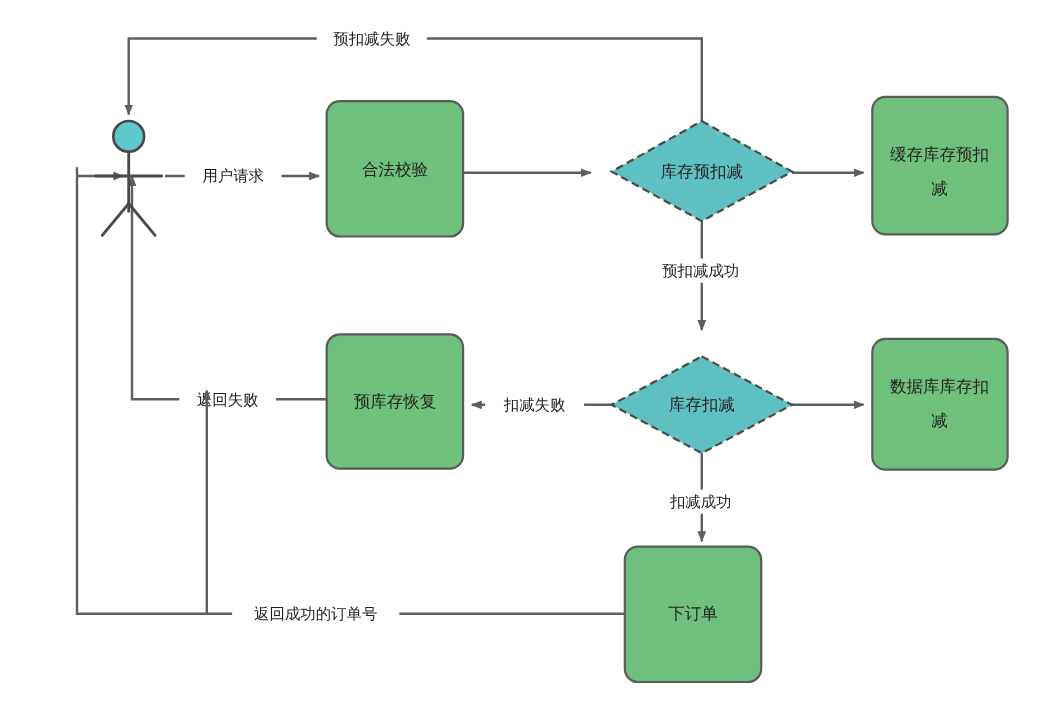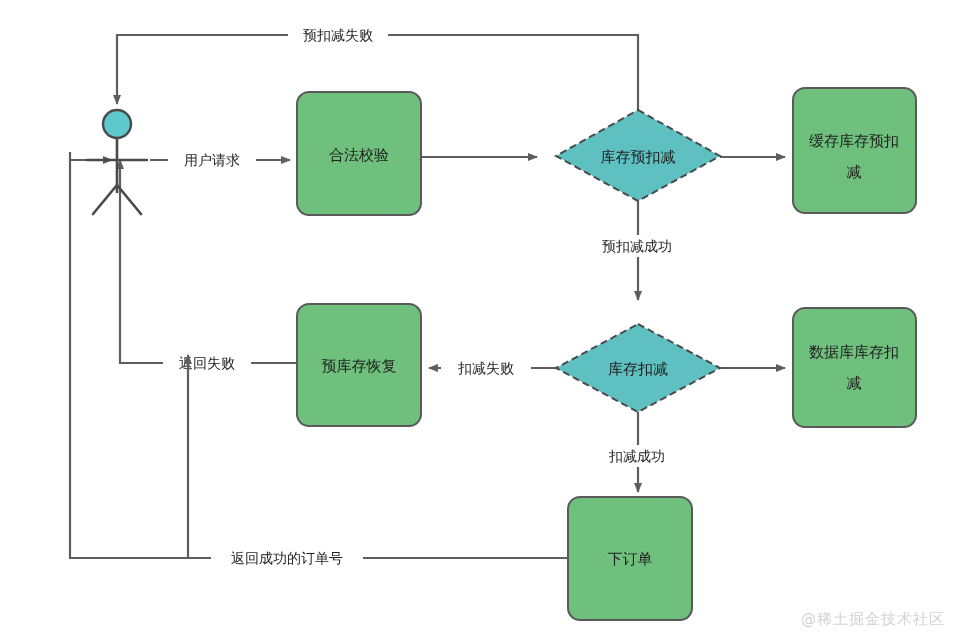--- a/index.html
+++ b/index.html
@@ -188,15 +188,14 @@
       <text class="node-label" x="854" y="383">减</text>
     </g>
 
     <g>
       <rect class="proc-box" x="568" y="497" width="124" height="123" rx="12" ry="12"></rect>
       <text class="node-label" x="630" y="559">下订单</text>
     </g>
 
   </svg>
 
-  <div class="watermark">@稀土掘金技术社区</div>
 
 </div>
 
 </body></html>

